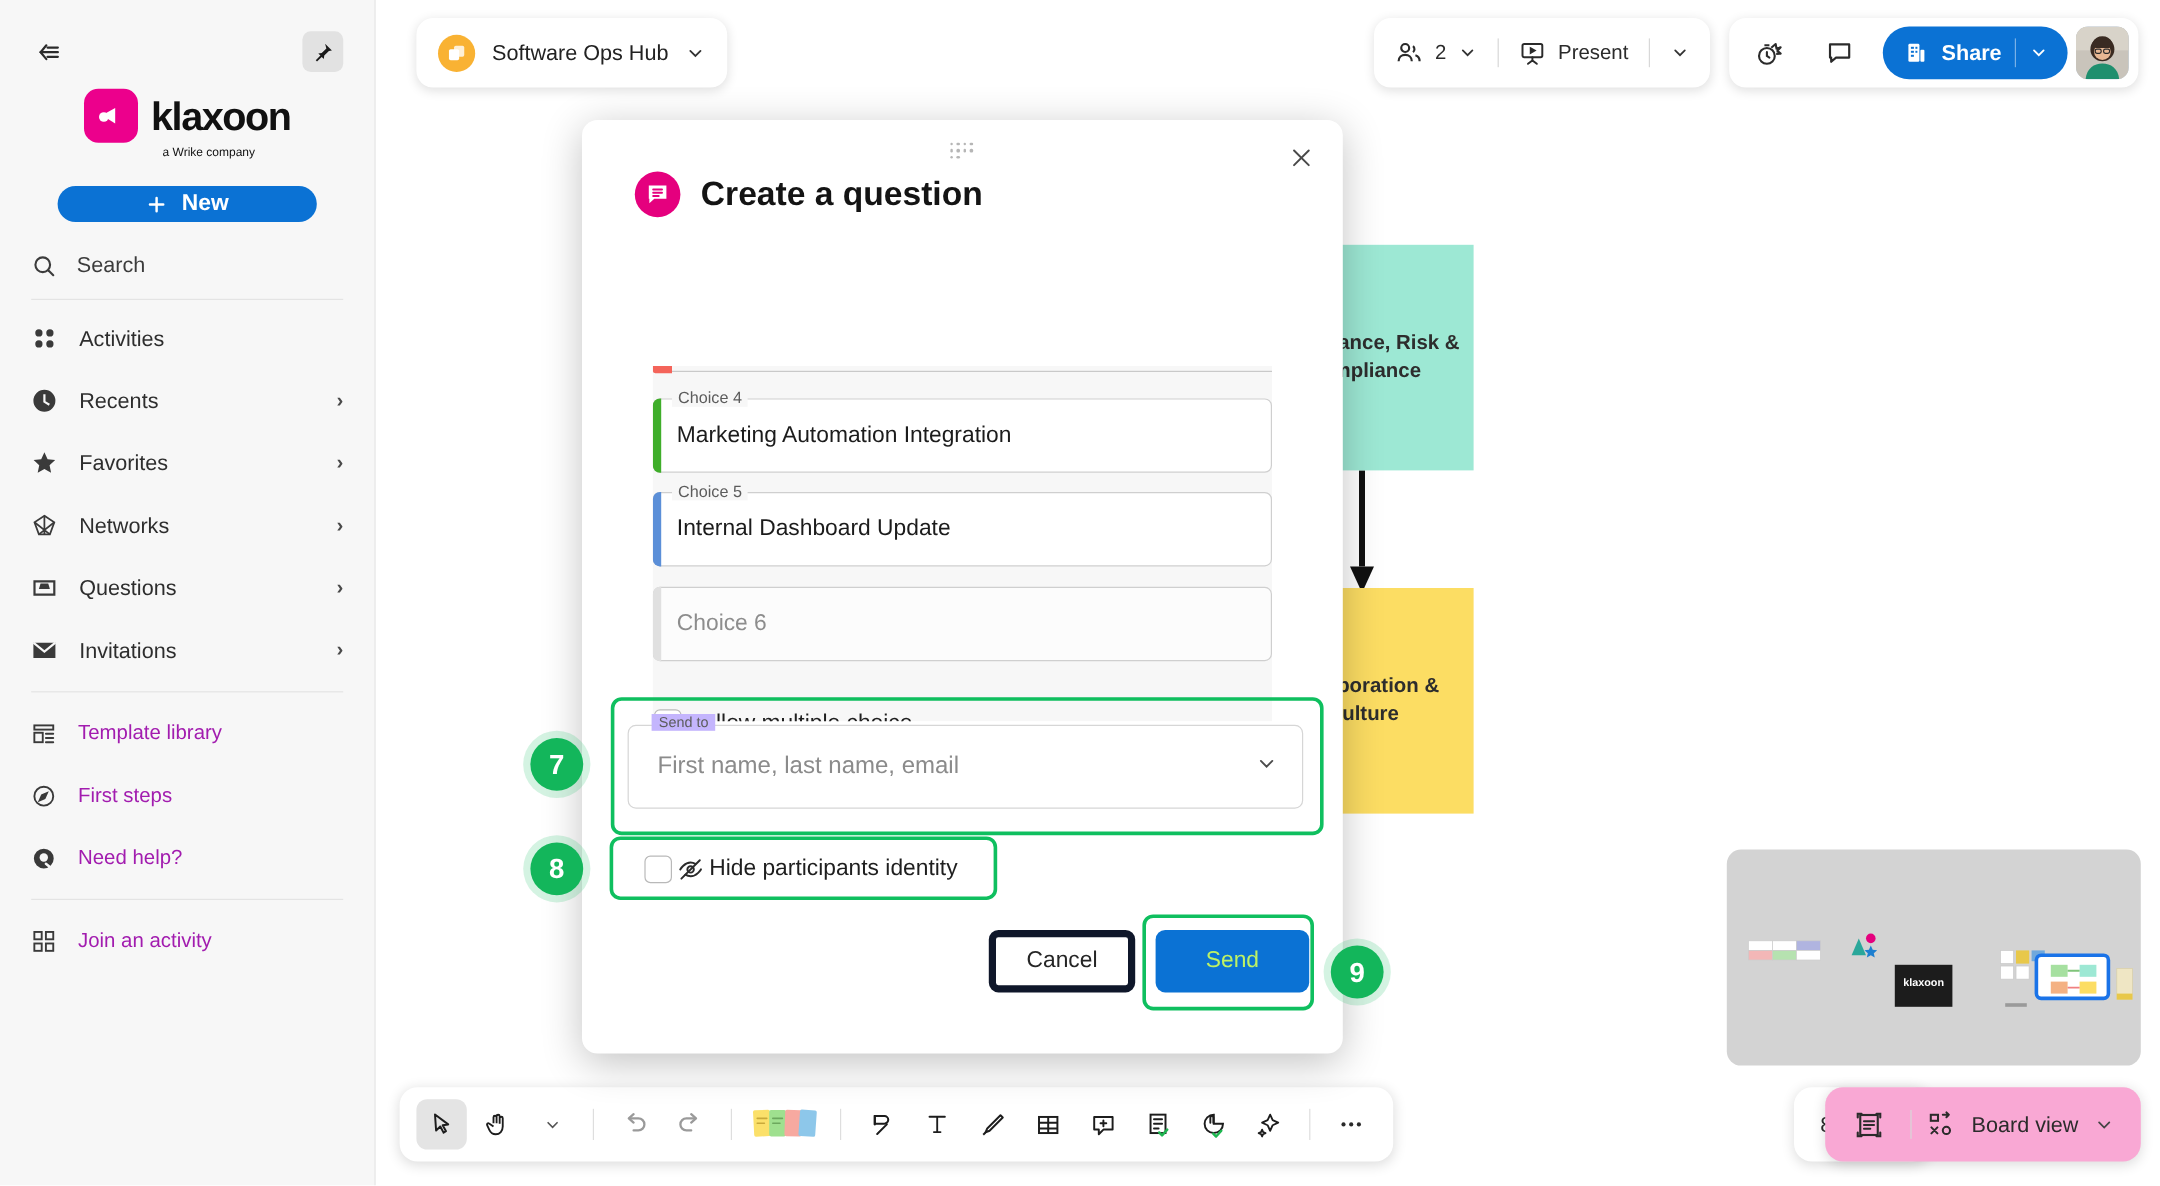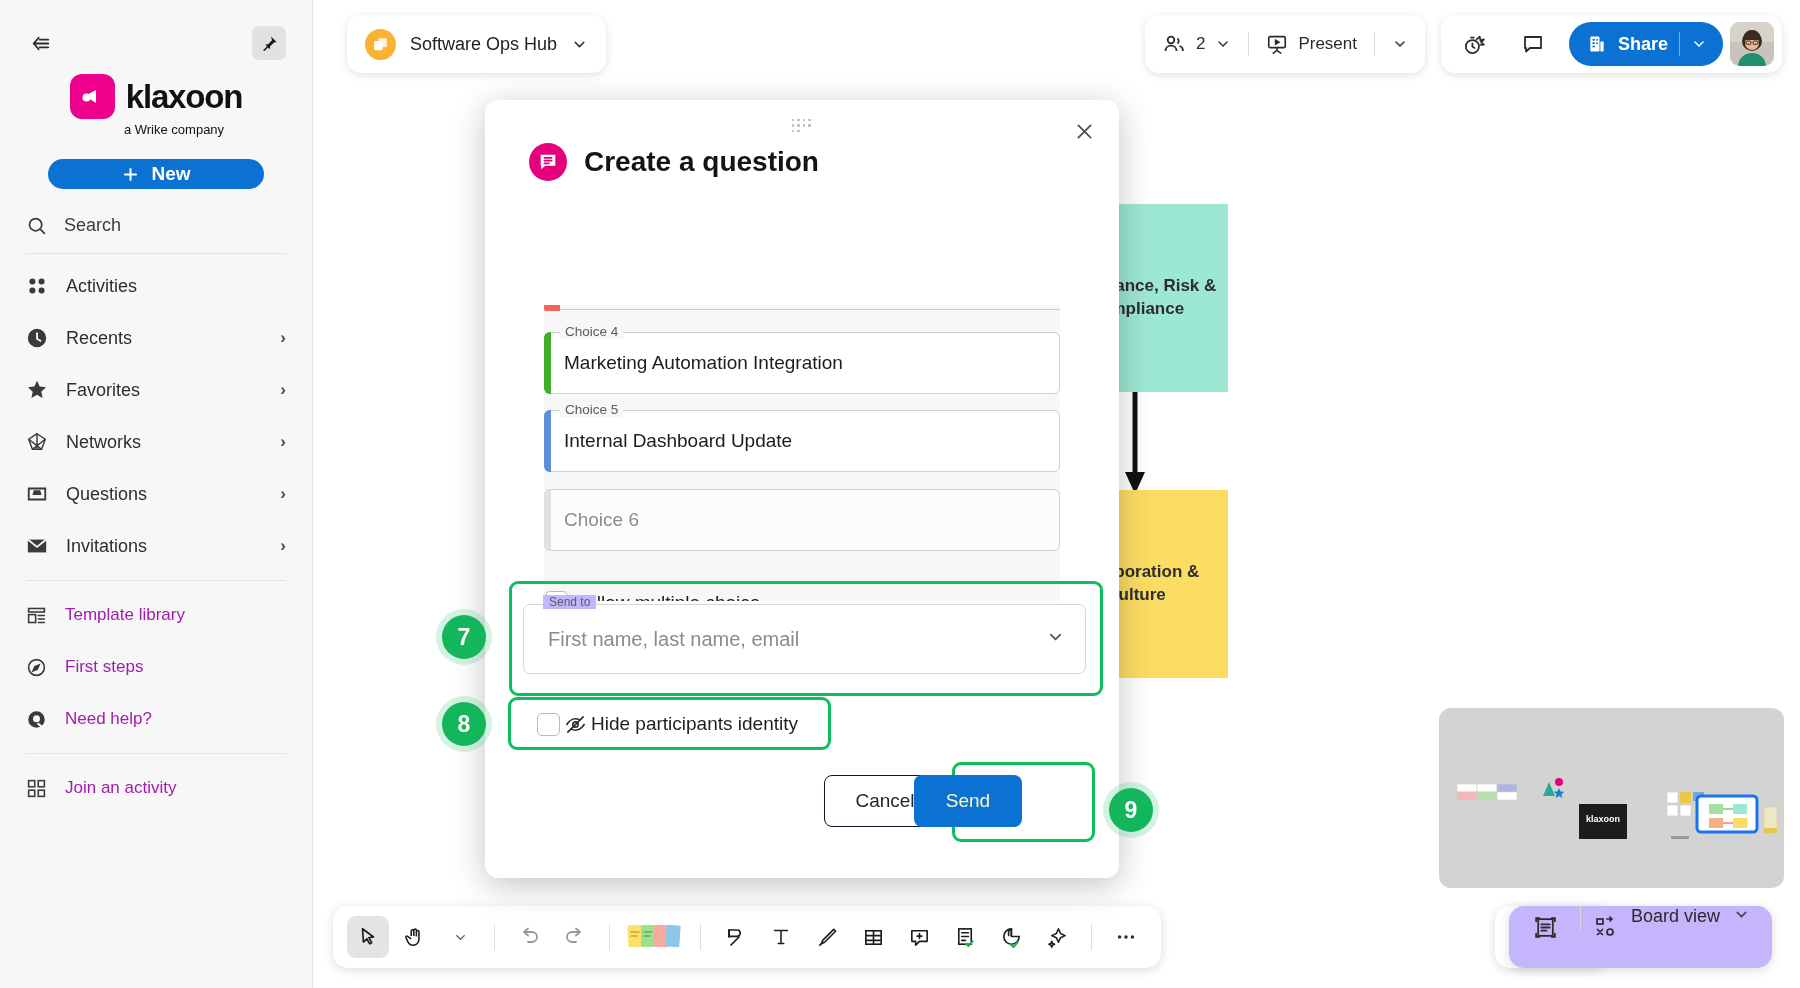--- a/index.html
+++ b/index.html
@@ -22,21 +22,21 @@
     justify-content: center; cursor: pointer; color: #2b2b2b; }
   .pin-btn { width: 34px; height: 34px; border-radius: 7px; background: #e2e2e2;
     display: flex; align-items: center; justify-content: center; cursor: pointer; }
   .logo-wrap { display: flex; flex-direction: column; align-items: center;
     margin-top: 14px; }
   .logo-row { display: flex; align-items: center; gap: 11px; }
   .logo-mark { width: 45px; height: 45px; border-radius: 12px; background: #ec008c;
     display: flex; align-items: center; justify-content: center; }
   .logo-text { font-size: 33px; font-weight: bold; letter-spacing: -1.2px;
     color: #111; }
-  .logo-sub { font-size: 13px; color: #111; margin-top: 3px; margin-left: 36px;
+  .logo-sub { font-size: 10px; color: #111; margin-top: 3px; margin-left: 36px;
     font-weight: normal; }
   .new-btn { margin: 22px 48px 0 48px; height: 30px; border-radius: 24px;
     background: #0b72d4; color: #fff; display: flex; align-items: center;
     justify-content: center; gap: 11px; font-size: 19px; font-weight: bold;
     cursor: pointer; border: none; }
   .search-row { display: flex; align-items: center; gap: 17px; margin: 26px 26px 0 26px;
     padding-bottom: 17px; border-bottom: 1px solid #e4e4e4; cursor: pointer; }
   .search-row .lbl { font-size: 18px; color: #3c3c3c; }
   .nav { margin-top: 6px; }
   .nav-item { display: flex; align-items: center; gap: 18px; height: 52px;
@@ -81,23 +81,23 @@
     background: #fff; border-radius: 15px; box-shadow: 0 2px 11px rgba(0,0,0,.14);
     display: flex; align-items: center; padding: 0 14px; gap: 4px; }
   .tool { width: 42px; height: 42px; border-radius: 9px; display: flex;
     align-items: center; justify-content: center; cursor: pointer; color: #2f2f2f; }
   .tool.active { background: #e4e4e4; }
   .tdiv { width: 1px; height: 26px; background: #dedede; margin: 0 9px; }
   .zoom-pill { position: absolute; right: 192px; bottom: 20px; height: 62px;
     background: #fff; border-radius: 15px; box-shadow: 0 2px 11px rgba(0,0,0,.14);
     display: flex; align-items: center; gap: 16px; padding: 0 22px; cursor: pointer; }
   .zoom-pill .lbl { font-size: 18px; color: #2b2b2b; }
-  .view-pill { position: absolute; right: 28px; bottom: 20px; height: 62px;
-    background: #c4b5fd; border-radius: 15px; box-shadow: 0 2px 11px rgba(0,0,0,.14);
-    display: flex; align-items: flex-start; padding: 0 16px; gap: 13px; }
+  .view-pill { position: absolute; right: 16px; bottom: 20px; height: 62px;
+    background: #f9a8d4; border-radius: 15px; box-shadow: 0 2px 11px rgba(0,0,0,.14);
+    display: flex; align-items: center; padding: 0 16px; gap: 13px; }
   .view-pill .lbl { font-size: 18px; color: #2b2b2b; }
   .minimap { position: absolute; right: 16px; bottom: 100px; width: 345px;
     height: 180px; background: #d3d3d3; border-radius: 12px; overflow: hidden; }
 
   
   .modal-shadow { position: absolute; left: 485px; top: 100px; width: 634px;
     height: 778px; background: #fff; border-radius: 13px;
     box-shadow: 0 7px 34px rgba(0,0,0,.24); }
   .grab { position: absolute; left: 50%; top: 17px; transform: translateX(-50%);
     width: 24px; height: 9px; cursor: grab; }
@@ -151,26 +151,26 @@
   .sendto-field .fval { position: absolute; left: 24px; top: 50%;
     transform: translateY(-50%); font-size: 20px; color: #8b8b8b; }
   .sendto-field .chev { position: absolute; right: 20px; top: 50%;
     transform: translateY(-50%); color: #4c4c4c; }
 
   .hide-row { position: absolute; left: 521px; top: 702px; width: 300px; height: 44px;
     display: flex; align-items: center; gap: 4px; padding-left: 16px; }
   .hide-row .lbl { font-size: 19px; color: #1f1f1f; }
 
   .btn-cancel { position: absolute; left: 824px; top: 775px; width: 122px;
-    height: 52px; border: 1px solid #0f172a; border-radius: 8px; background: #fff;
+    height: 52px; border: 6px solid #0f172a; border-radius: 8px; background: #fff;
     font-size: 19px; color: #262626; cursor: pointer;
     font-family: "Liberation Sans", sans-serif; }
-  .btn-send { position: absolute; left: 914px; top: 775px; width: 108px;
+  .btn-send { position: absolute; left: 963px; top: 775px; width: 128px;
     height: 52px; border: none; border-radius: 8px; background: #0b72d4;
-    color: #fef9c3; font-size: 19px; cursor: pointer;
+    color: #bef264; font-size: 19px; cursor: pointer;
     font-family: "Liberation Sans", sans-serif; }
 </style>
 </head>
 <body>
 
 <div id="app">
 
   <div class="canvas">
 
     <svg width="1487" height="988" style="position:absolute;left:0;top:0;pointer-events:none">

